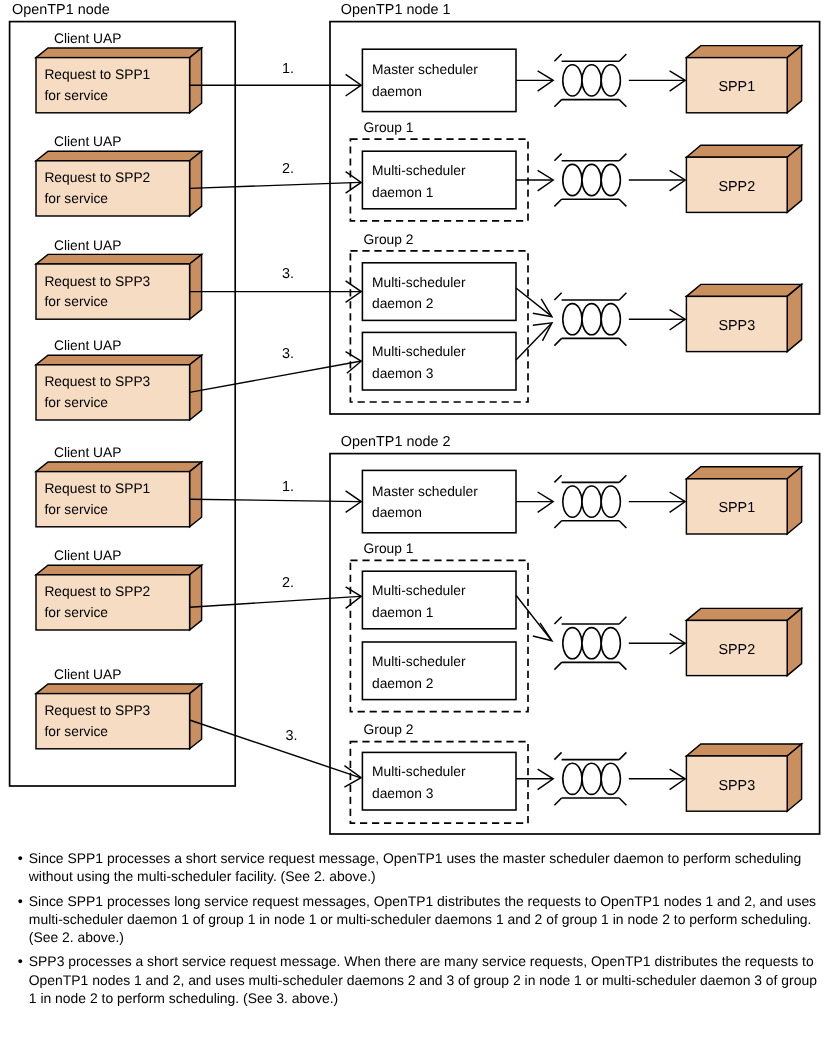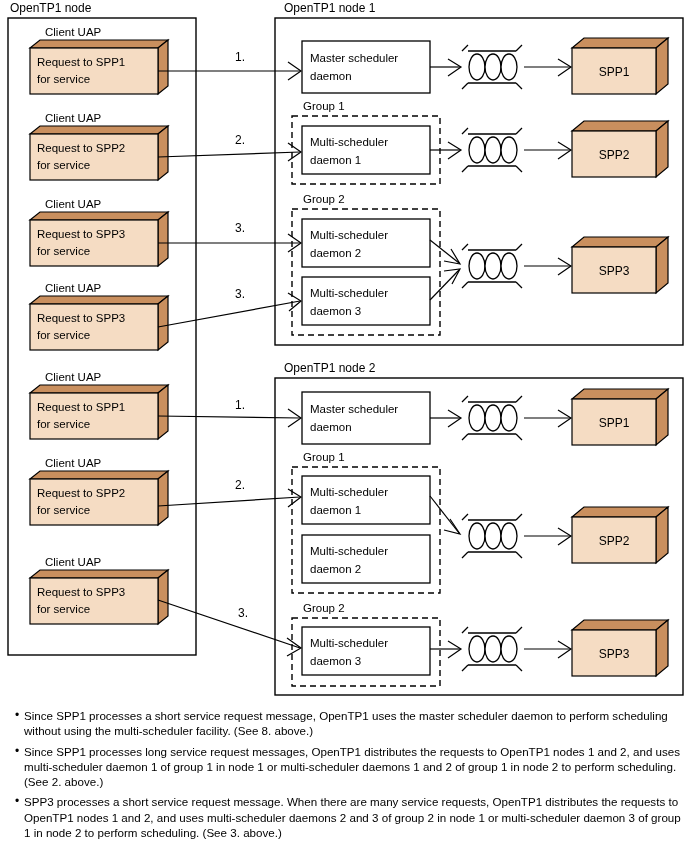--- a/index.html
+++ b/index.html
@@ -428,21 +428,21 @@
     <g>
       <path class="conn" d="M524,649 L570,649"></path>
       <path class="arrowv" d="M558,641 L571,649 L558,658"></path>
     </g>
 
   </svg>
 
   <div class="notes">
     <div class="note-item">
       <span class="note-bullet">•</span>
-      <span class="note-text">Since SPP1 processes a short service request message, OpenTP1 uses the master scheduler daemon to perform scheduling without using the multi-scheduler facility.  (See 8. above.)</span>
+      <span class="note-text">Since SPP1 processes a short service request message, OpenTP1 uses the master scheduler daemon to perform scheduling without using the multi-scheduler facility.  (See 2. above.)</span>
     </div>
     <div class="note-item">
       <span class="note-bullet">•</span>
       <span class="note-text">Since SPP1 processes long service request messages, OpenTP1 distributes the requests to OpenTP1 nodes 1 and 2, and uses multi-scheduler daemon 1 of group 1 in node 1 or multi-scheduler daemons 1 and 2 of group 1 in node 2  to perform scheduling.  (See 2. above.)</span>
     </div>
     <div class="note-item">
       <span class="note-bullet">•</span>
       <span class="note-text">SPP3 processes a short service request message.  When there are many service requests, OpenTP1 distributes the requests to OpenTP1 nodes 1 and 2, and uses multi-scheduler daemons 2 and 3 of group 2 in node 1 or multi-scheduler daemon 3 of group 1 in node 2  to perform scheduling.  (See 3. above.)</span>
     </div>
   </div>

